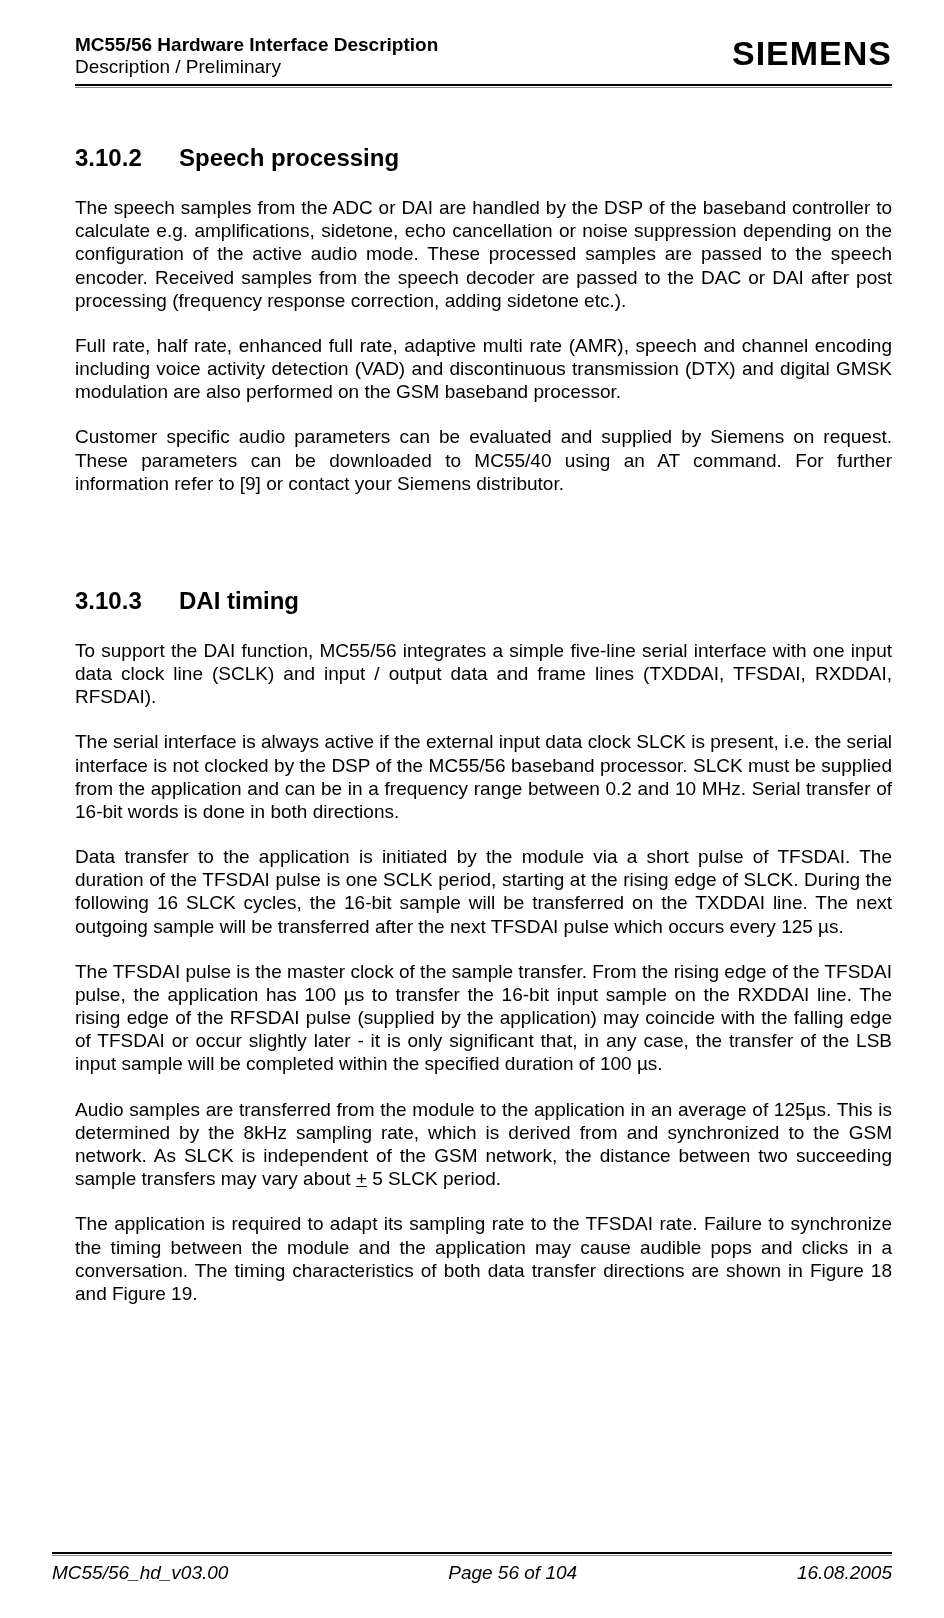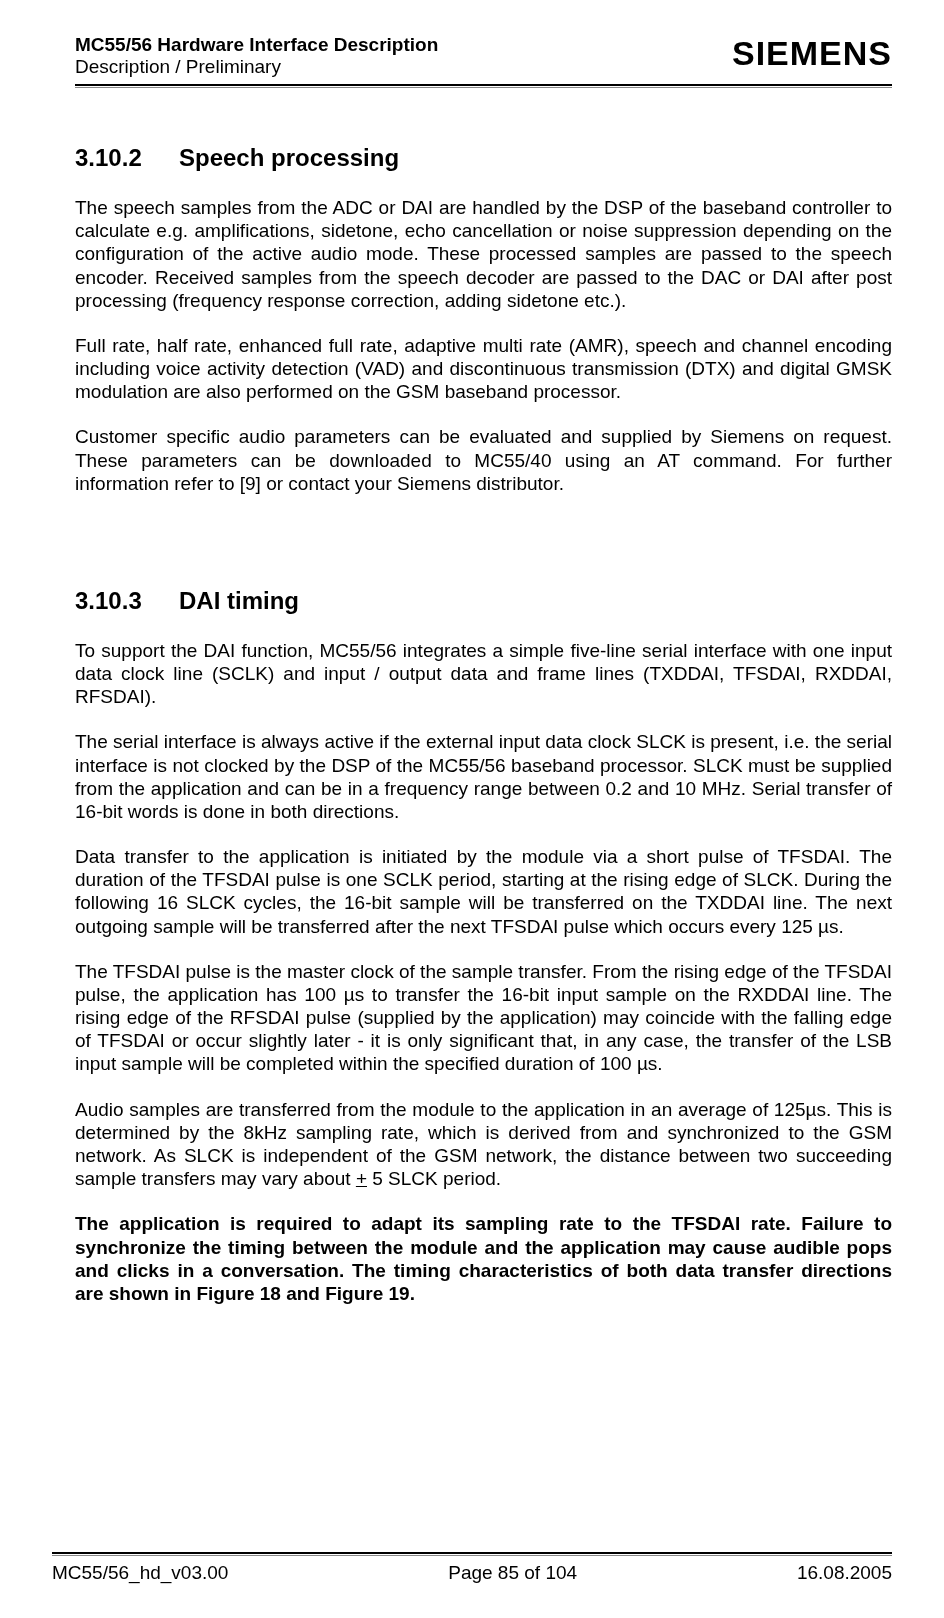--- a/index.html
+++ b/index.html
@@ -9,27 +9,27 @@
   .header-left { display: flex; flex-direction: column; }
   .doc-title { font-size: 19px; font-weight: bold; }
   .doc-sub { font-size: 19px; }
   .logo { font-size: 34px; font-weight: 900; letter-spacing: 1px; font-family: Arial, sans-serif; text-align: right; }
   .hr { height: 2px; background: #000; margin-top: 6px; }
   .hr-thin { height: 1px; background: #888; margin-top: 1px; }
   .content { padding-top: 56px; }
   h2.section { font-size: 24px; font-weight: bold; margin-bottom: 24px; }
   h2.section .secnum { display: inline-block; min-width: 104px; }
   p.body { font-size: 19px; line-height: 1.22; text-align: justify; margin-bottom: 22px; }
-  p.body.last { margin-bottom: 16px; font-weight: bold; }
+  p.body.last { margin-bottom: 16px; }
   .spacer-large { height: 70px; }
   .u { text-decoration: underline; }
   .footer { position: absolute; left: 52px; right: 52px; bottom: 34px; }
   .footer-hr { height: 2px; background: #000; margin-bottom: 1px; }
   .footer-hr-thin { height: 1px; background: #888; margin-bottom: 6px; }
-  .footer-row { display: flex; justify-content: space-between; font-size: 19px; }
+  .footer-row { display: flex; justify-content: space-between; font-size: 19px; font-style: italic; }
 </style>
 </head>
 <body>
 
 <div class="page">
 
   <div class="header">
     <div class="header-left">
       <span class="doc-title">MC55/56 Hardware Interface Description</span>
       <span class="doc-sub">Description / Preliminary</span>
@@ -62,18 +62,18 @@
     <p class="body"><span>Audio samples are transferred from the module to the application in an average of 125µs. This is determined by the 8kHz sampling rate, which is derived from and synchronized to the GSM network. As SLCK is independent of the GSM network, the distance between two succeeding sample transfers may vary about </span><span class="u">+</span><span> 5 SLCK period.</span></p>
     <p class="body last">The application is required to adapt its sampling rate to the TFSDAI rate. Failure to synchronize the timing between the module and the application may cause audible pops and clicks in a conversation. The timing characteristics of both data transfer directions are shown in Figure 18 and Figure 19.</p>
 
   </div>
 
   <div class="footer">
     <div class="footer-hr"></div>
     <div class="footer-hr-thin"></div>
     <div class="footer-row">
       <span>MC55/56_hd_v03.00</span>
-      <span>Page 85 of 104</span>
+      <span>Page 56 of 104</span>
       <span>16.08.2005</span>
     </div>
   </div>
 
 </div>
 
 </body></html>

